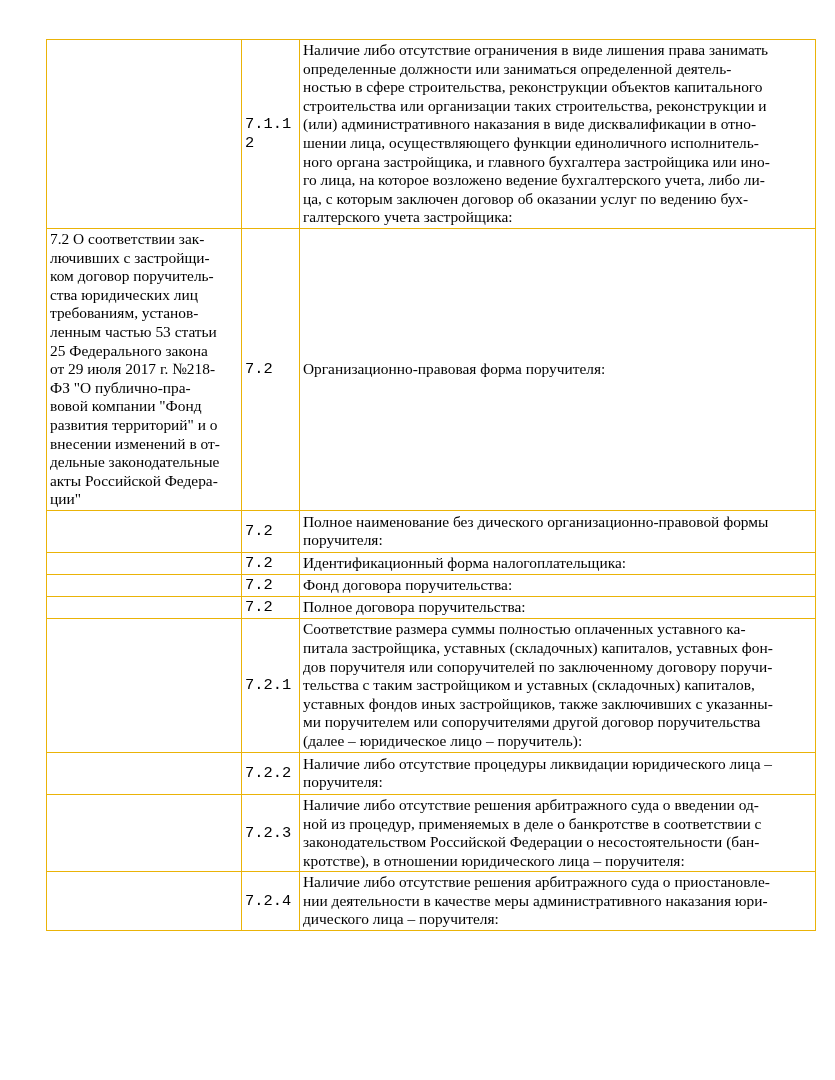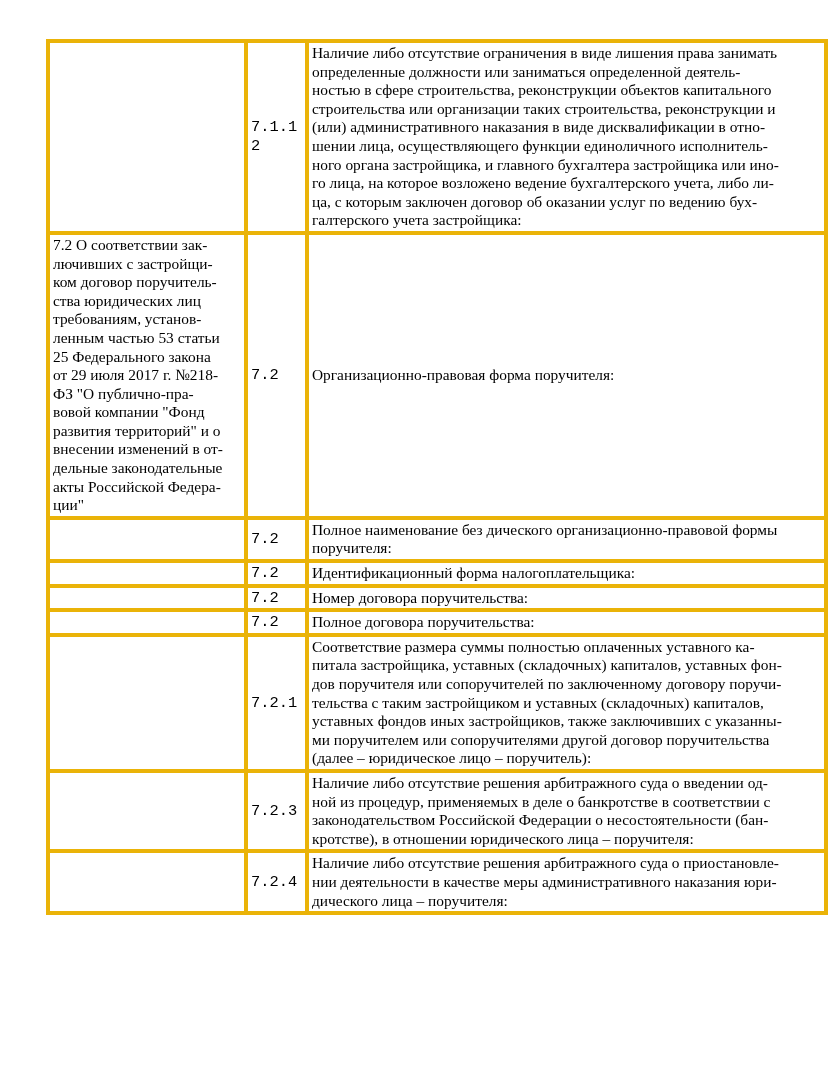--- a/index.html
+++ b/index.html
@@ -20,21 +20,21 @@
   }
   table.doc-table {
     border-collapse: collapse;
     table-layout: fixed;
     position: absolute;
     left: 46px;
     top: 39px;
     width: 748px;
   }
   table.doc-table td {
-    border: 4px solid #eab308;
+    border: 1px solid #eab308;
     padding: 1px 3px;
     font-size: 15.4px;
     line-height: 18.6px;
     white-space: pre-line;
     overflow: hidden;
     word-wrap: break-word;
   }
   td.c-section {
     width: 188px;
     vertical-align: top;
@@ -102,37 +102,43 @@
 поручителя:</td>
       </tr>
       <tr class="r-one">
         <td class="c-section"></td>
         <td class="c-num">7.2</td>
         <td class="c-desc">Идентификационный форма налогоплательщика:</td>
       </tr>
       <tr class="r-one">
         <td class="c-section"></td>
         <td class="c-num">7.2</td>
-        <td class="c-desc">Номер договора поручительства:</td>
+        <td class="c-desc">Фонд договора поручительства:</td>
       </tr>
       <tr class="r-one">
         <td class="c-section"></td>
         <td class="c-num">7.2</td>
         <td class="c-desc">Полное договора поручительства:</td>
       </tr>
       <tr class="r-seven">
         <td class="c-section"></td>
         <td class="c-num">7.2.1</td>
         <td class="c-desc">Соответствие размера суммы полностью оплаченных уставного ка-
 питала застройщика, уставных (складочных) капиталов, уставных фон-
 дов поручителя или сопоручителей по заключенному договору поручи-
 тельства с таким застройщиком и уставных (складочных) капиталов,
 уставных фондов иных застройщиков, также заключивших с указанны-
 ми поручителем или сопоручителями другой договор поручительства
 (далее – юридическое лицо – поручитель):</td>
+      </tr>
+      <tr class="r-two">
+        <td class="c-section"></td>
+        <td class="c-num">7.2.2</td>
+        <td class="c-desc">Наличие либо отсутствие процедуры ликвидации юридического лица –
+поручителя:</td>
       </tr>
       <tr class="r-four">
         <td class="c-section"></td>
         <td class="c-num">7.2.3</td>
         <td class="c-desc">Наличие либо отсутствие решения арбитражного суда о введении од-
 ной из процедур, применяемых в деле о банкротстве в соответствии с
 законодательством Российской Федерации о несостоятельности (бан-
 кротстве), в отношении юридического лица – поручителя:</td>
       </tr>
       <tr class="r-three">

